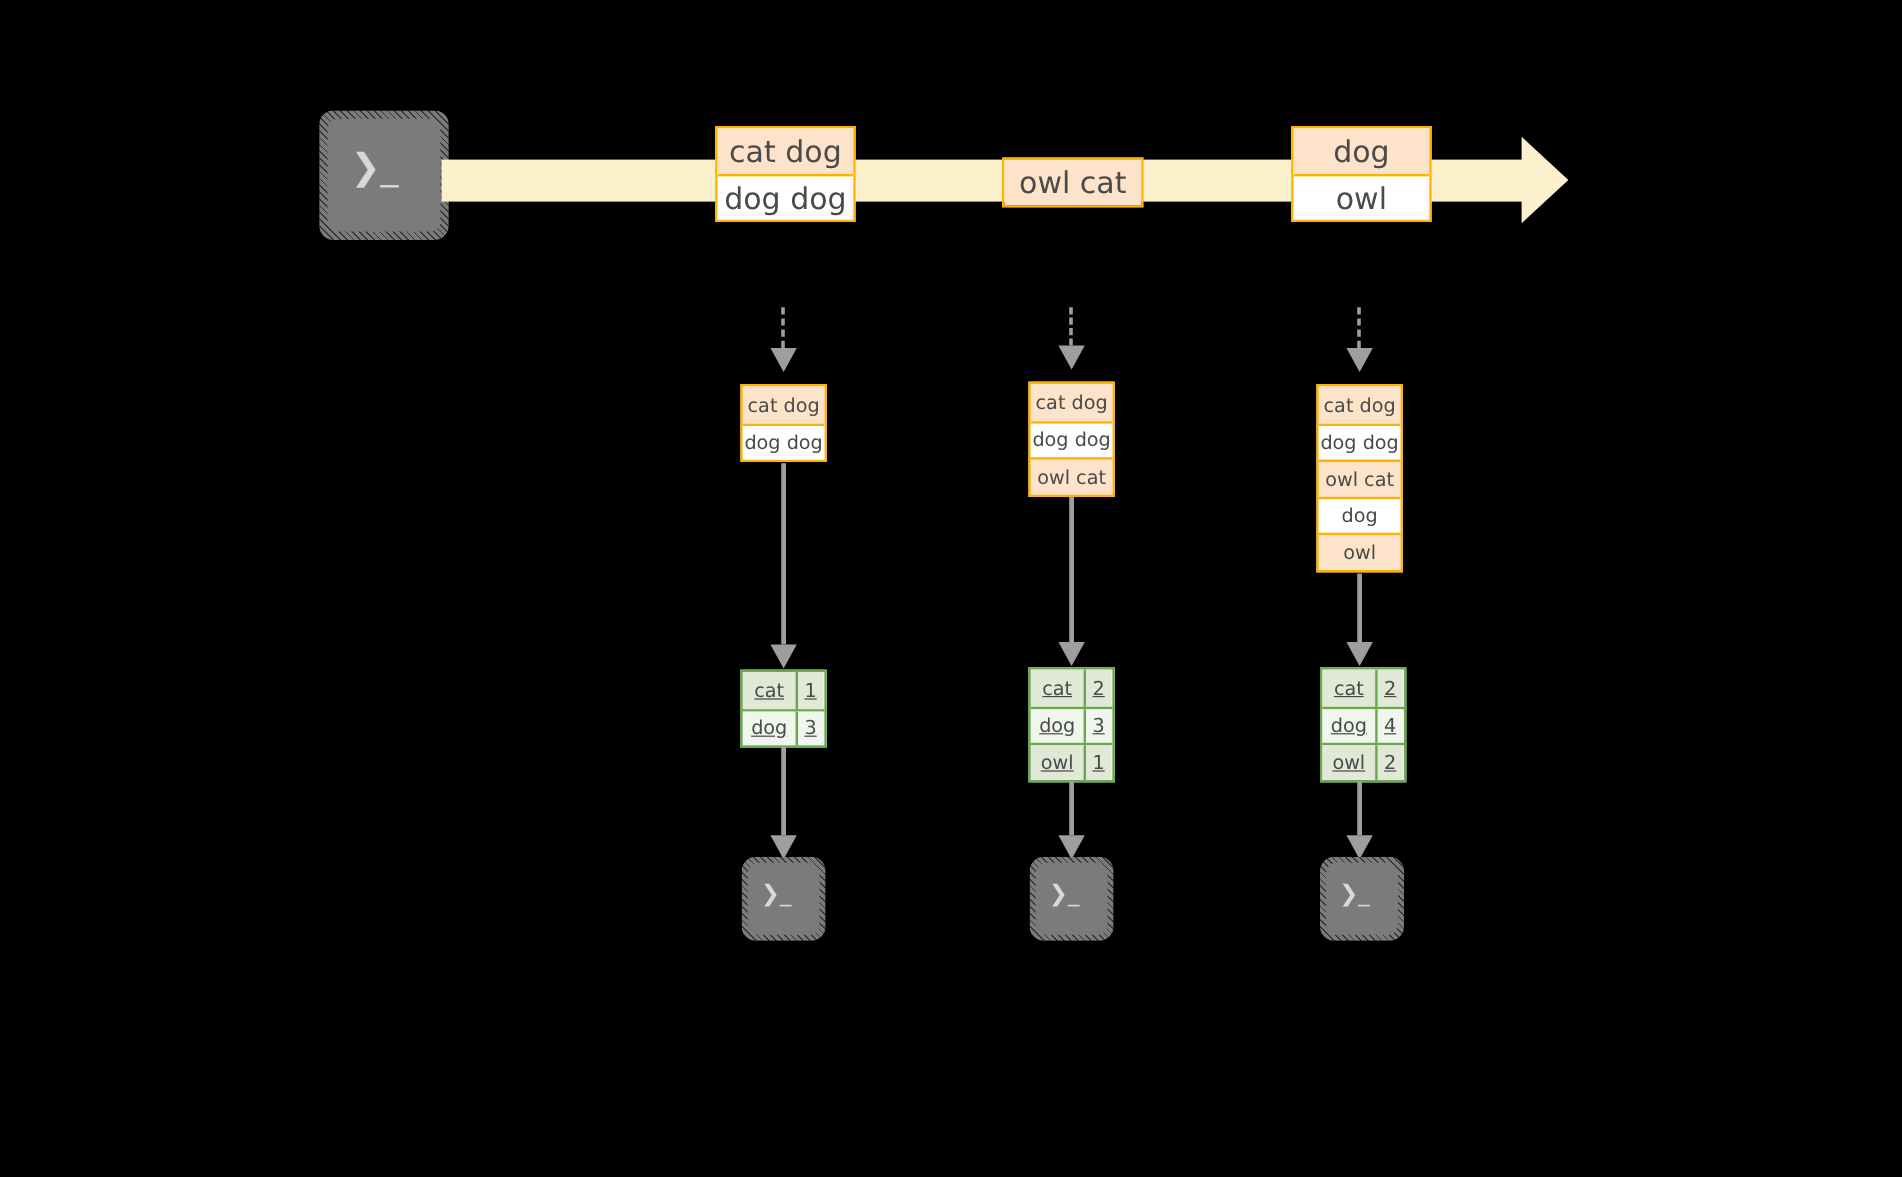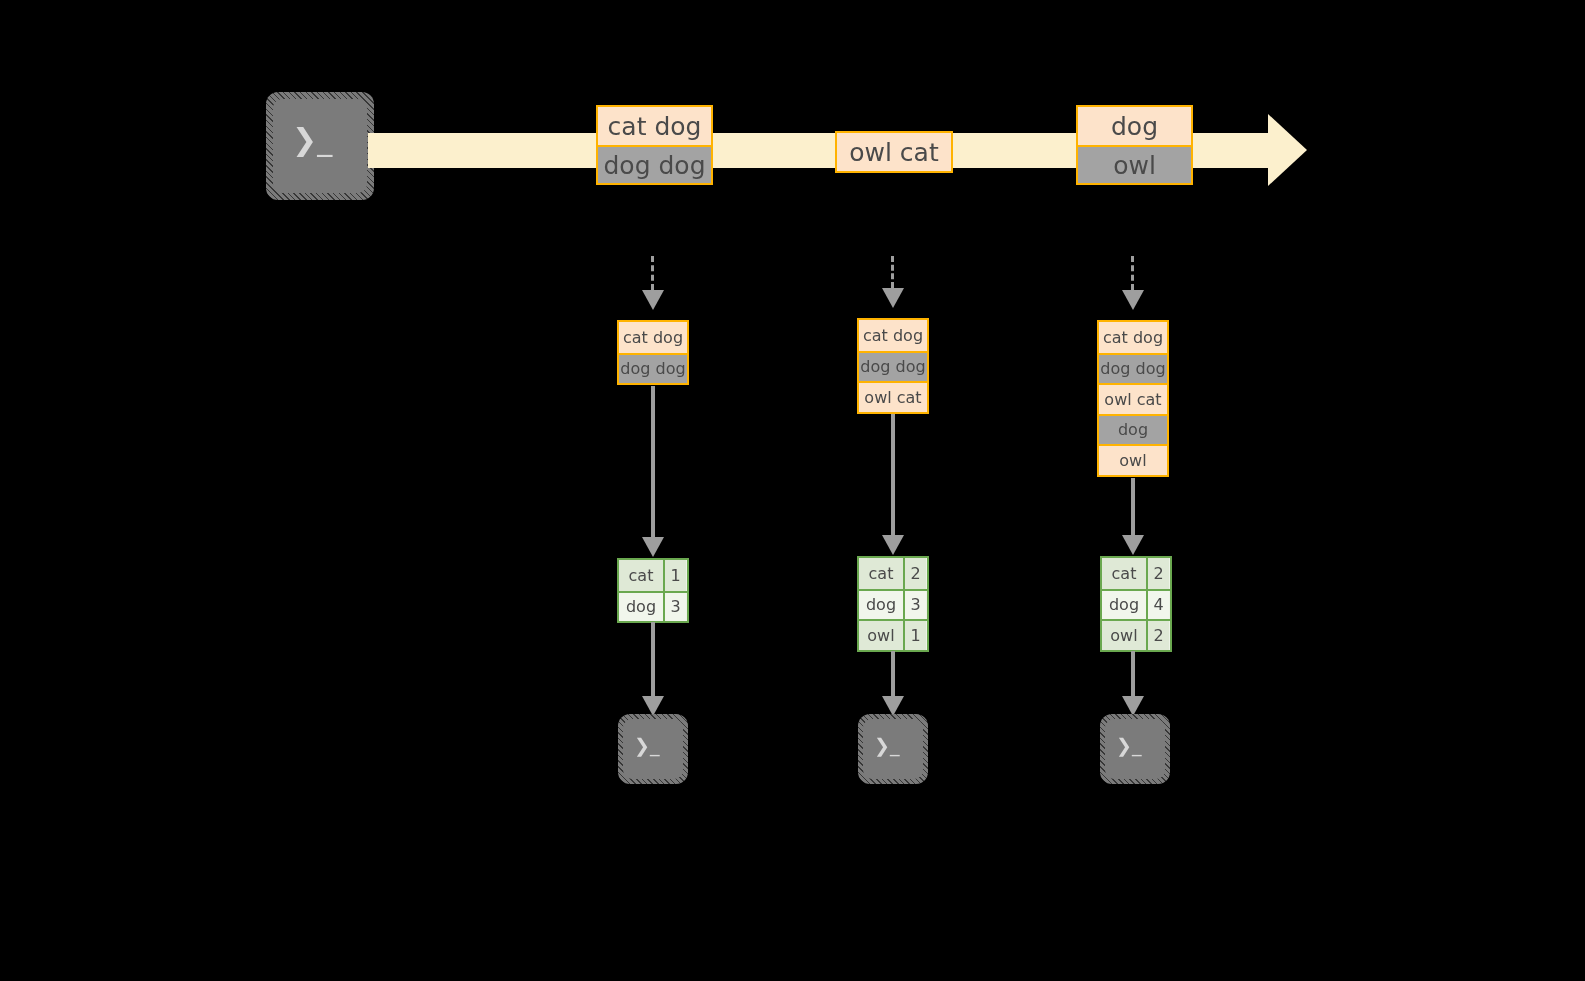--- a/index.html
+++ b/index.html
@@ -86,21 +86,21 @@
   }
   .rec .cell {
     box-sizing: border-box;
     display: flex;
     align-items: center;
     justify-content: center;
     color: #4a4a4a;
     white-space: nowrap;
   }
   .rec .cell.dark  { background: #fde3ca; }
-  .rec .cell.light { background: #a3a3a3; text-align: right; }
+  .rec .cell.light { background: #ffffff; text-align: right; }
   .rec .cell + .cell { border-top: 2.5px solid #FFB300; }
 
   
   .rec-top { font-size: 25px; }
   .rec-top .cell { height: 38px; }
 
   
   .rec-mid { font-size: 16px; }
   .rec-mid .cell { height: 30.5px; }
 
@@ -121,20 +121,21 @@
   }
   .tbl .row + .row { border-top: 2.5px solid #6aa84f; }
   .tbl .row .k,
   .tbl .row .v {
     box-sizing: border-box;
     display: flex;
     align-items: center;
     justify-content: center;
     color: #4a4a4a;
     white-space: nowrap;
+    text-decoration: underline;
   }
   .tbl .row .v { border-left: 2.5px solid #6aa84f; }
   .tbl .row.dark  .k, .tbl .row.dark  .v { background: #dfe9d6; }
   .tbl .row.light .k, .tbl .row.light .v { background: #f1f6ec; }
 
   
   .vline {
     position: absolute;
     width: 3.5px;
     background: #9e9e9e;

